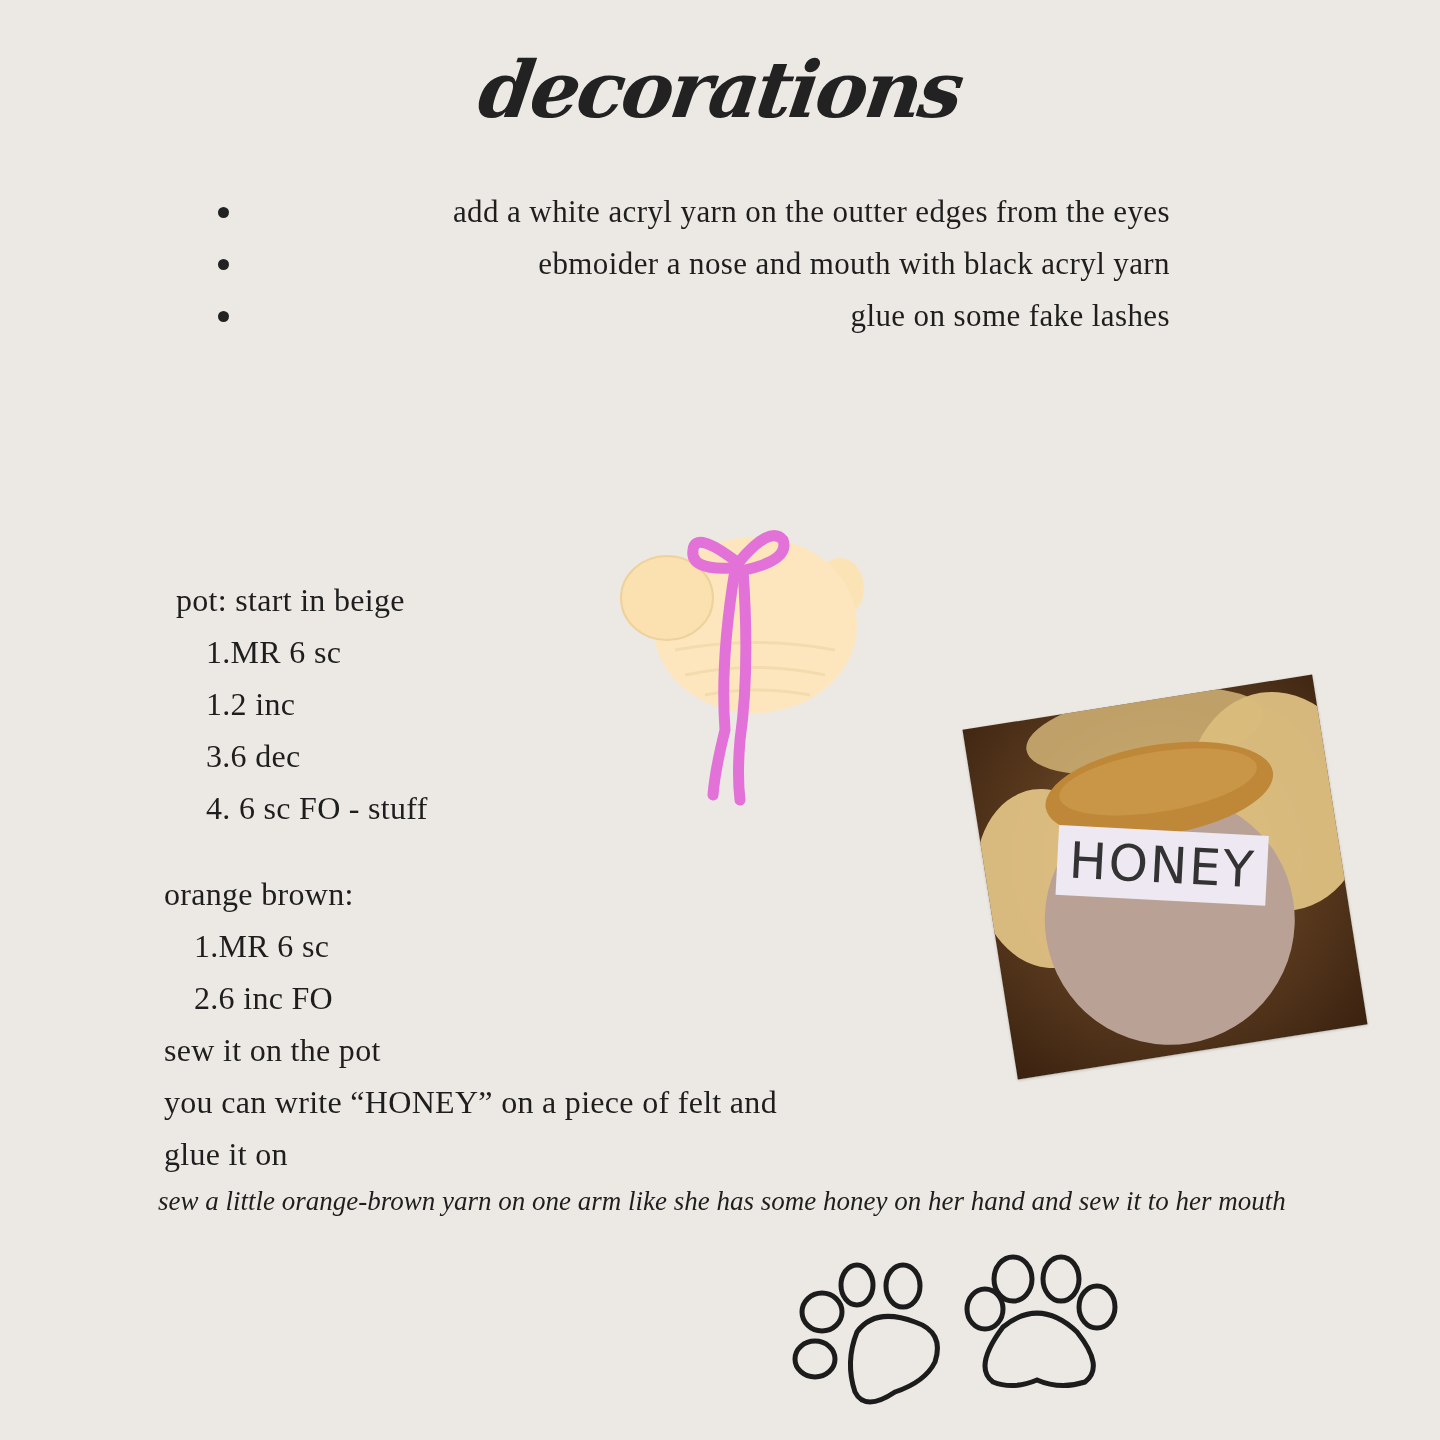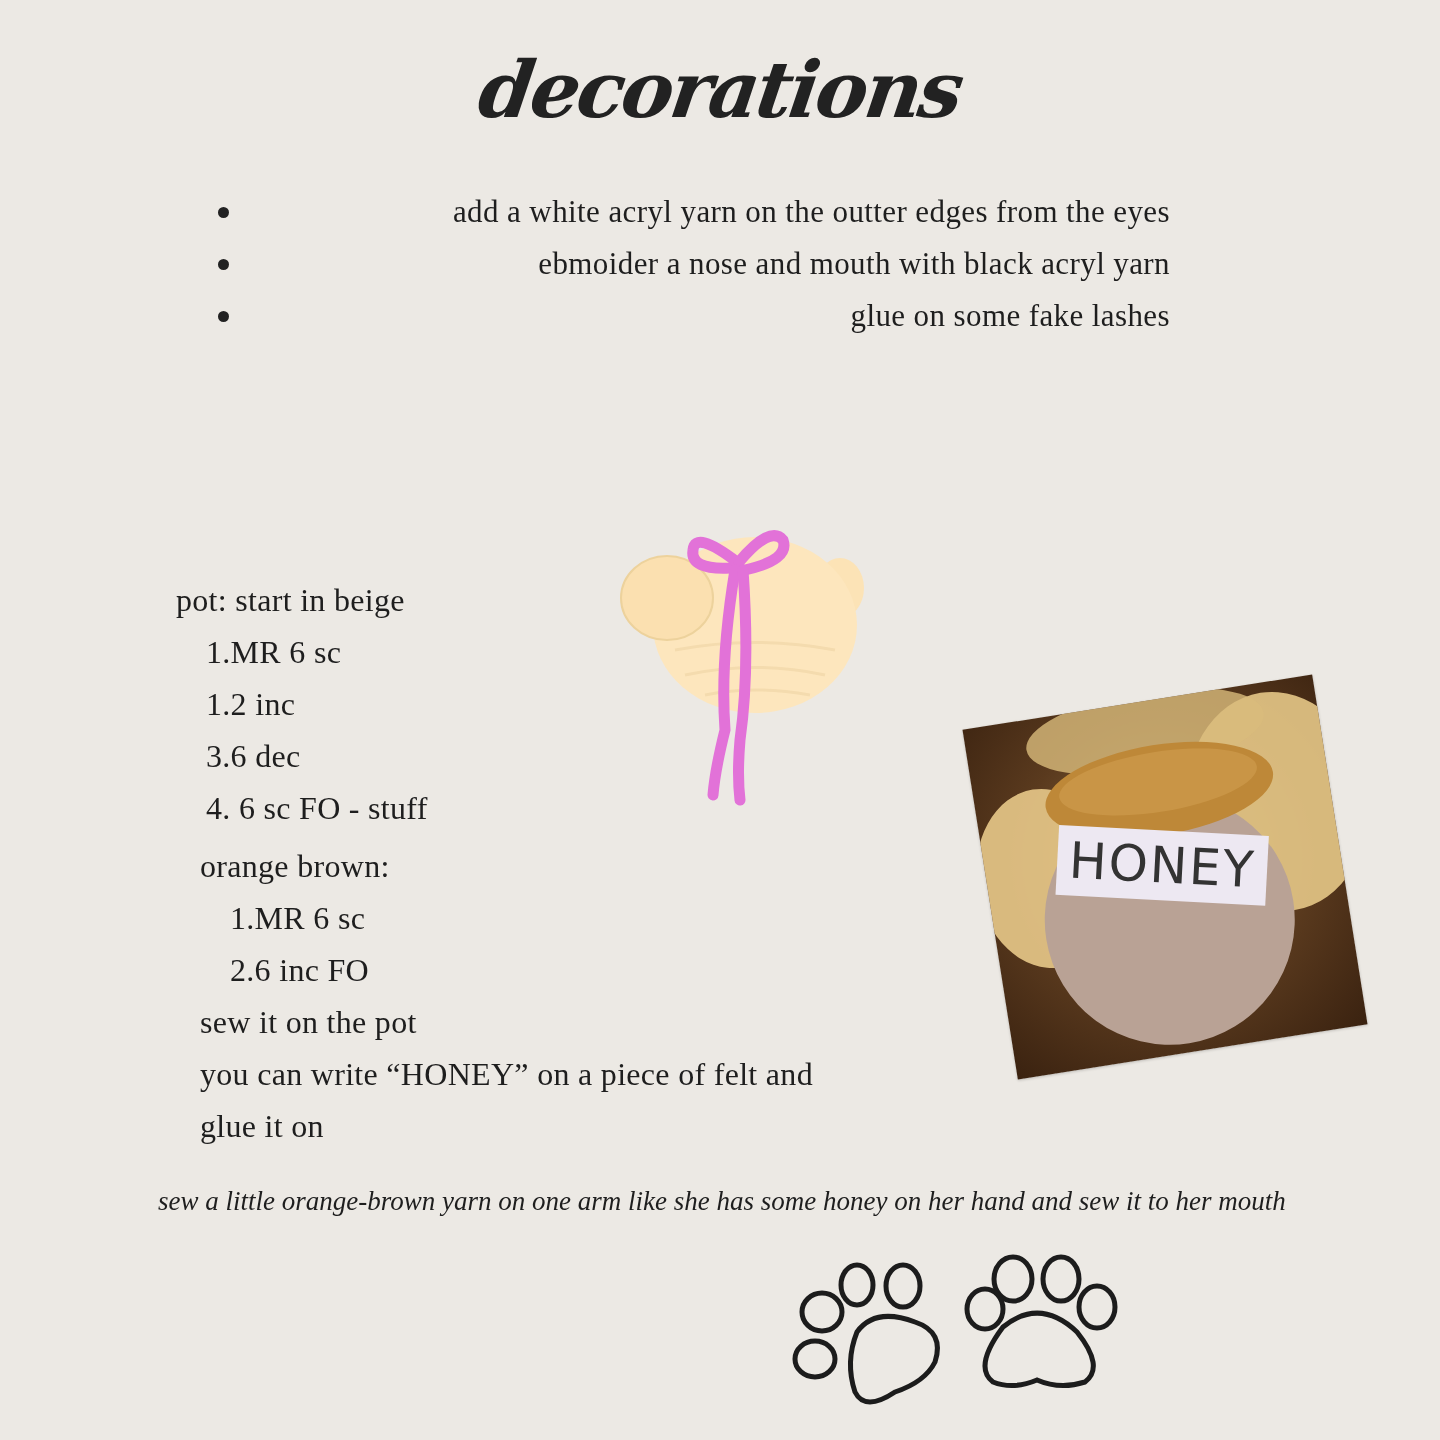--- a/index.html
+++ b/index.html
@@ -49,21 +49,21 @@
 </ul>
 
 <div class="block" style="left:176px; top:574px;">
   <div class="line">pot: start in beige</div>
   <div class="line indent">1.MR 6 sc</div>
   <div class="line indent">1.2 inc</div>
   <div class="line indent">3.6 dec</div>
   <div class="line indent">4. 6 sc FO - stuff</div>
 </div>
 
-<div class="block" style="left:164px; top:840px;margin-left:36px;">
+<div class="block" style="left:164px; top:868px;">
   <div class="line">orange brown:</div>
   <div class="line indent">1.MR 6 sc</div>
   <div class="line indent">2.6 inc FO</div>
   <div class="line">sew it on the pot</div>
   <div class="line">you can write “HONEY” on a piece of felt and</div>
   <div class="line">glue it on</div>
 </div>
 
 <div class="note">sew a little orange-brown yarn on one arm like she has some honey on her hand and sew it to her mouth</div>
 

